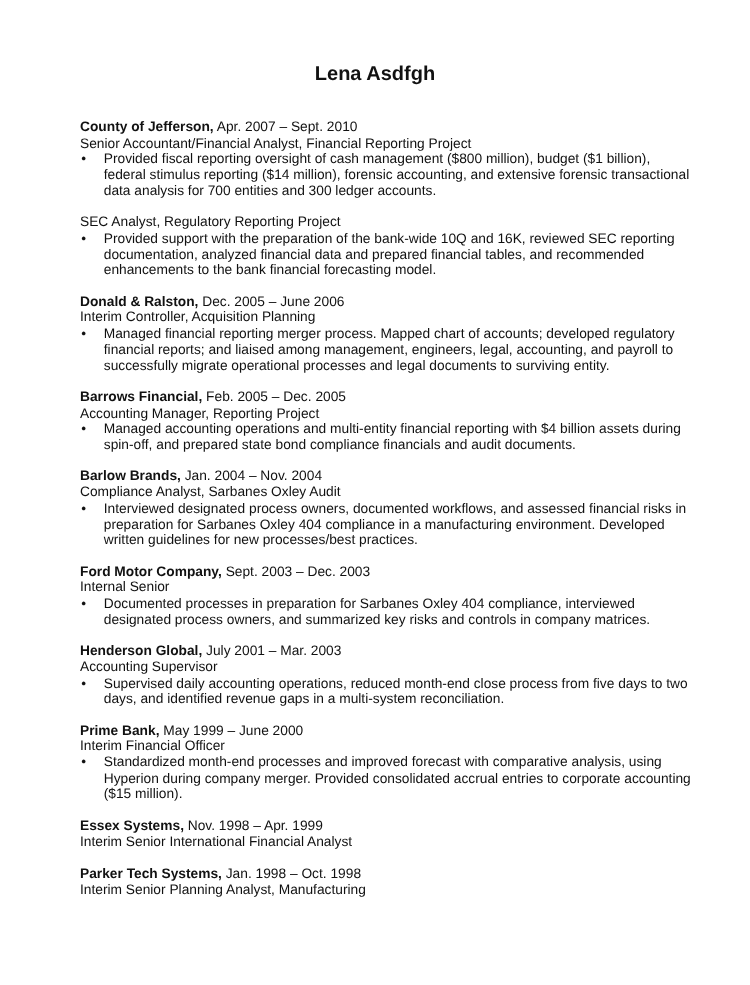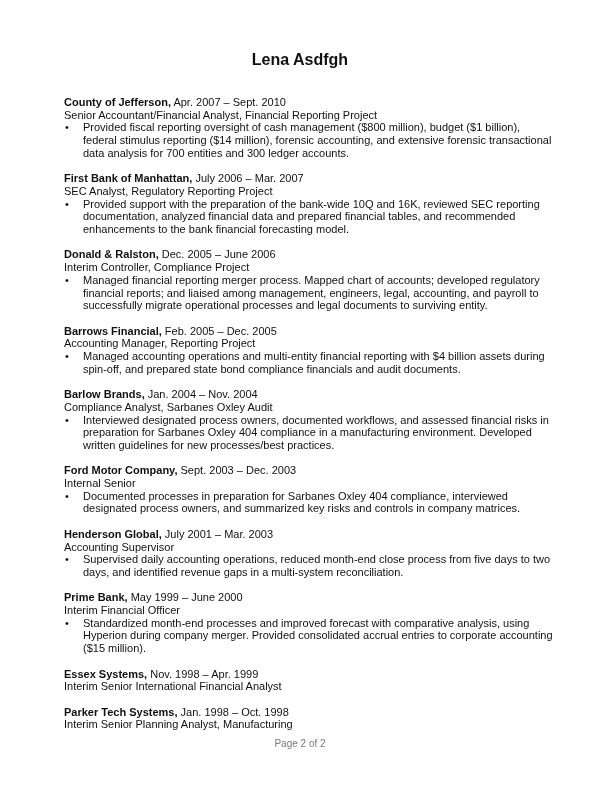--- a/index.html
+++ b/index.html
@@ -32,30 +32,29 @@
   <div class="content">
     <div class="job">
       <div class="job-head"><span class="company">County of Jefferson,</span><span> Apr. 2007 – Sept. 2010</span></div>
       <div>Senior Accountant/Financial Analyst, Financial Reporting Project</div>
       <ul class="bullets">
         <li class="bullet"><span class="dot">•</span><span>Provided fiscal reporting oversight of cash management ($800 million), budget ($1 billion), federal stimulus reporting ($14 million), forensic accounting, and extensive forensic transactional data analysis for 700 entities and 300 ledger accounts.</span></li>
       </ul>
     </div>
 
     <div class="job">
-      <div class="job-head"><span class="company">First Bank of Manhattan,</span><span> July 2006 – Mar. 2007</span></div>
       <div>SEC Analyst, Regulatory Reporting Project</div>
       <ul class="bullets">
         <li class="bullet"><span class="dot">•</span><span>Provided support with the preparation of the bank-wide 10Q and 16K, reviewed SEC reporting documentation, analyzed financial data and prepared financial tables, and recommended enhancements to the bank financial forecasting model.</span></li>
       </ul>
     </div>
 
     <div class="job">
       <div class="job-head"><span class="company">Donald &amp; Ralston,</span><span> Dec. 2005 – June 2006</span></div>
-      <div>Interim Controller, Compliance Project</div>
+      <div>Interim Controller, Acquisition Planning</div>
       <ul class="bullets">
         <li class="bullet"><span class="dot">•</span><span>Managed financial reporting merger process. Mapped chart of accounts; developed regulatory financial reports; and liaised among management, engineers, legal, accounting, and payroll to successfully migrate operational processes and legal documents to surviving entity.</span></li>
       </ul>
     </div>
 
     <div class="job">
       <div class="job-head"><span class="company">Barrows Financial,</span><span> Feb. 2005 – Dec. 2005</span></div>
       <div>Accounting Manager, Reporting Project</div>
       <ul class="bullets">
         <li class="bullet"><span class="dot">•</span><span>Managed accounting operations and multi-entity financial reporting with $4 billion assets during spin-off, and prepared state bond compliance financials and audit documents.</span></li>
@@ -98,14 +97,13 @@
       <div class="job-head"><span class="company">Essex Systems,</span><span> Nov. 1998 – Apr. 1999</span></div>
       <div>Interim Senior International Financial Analyst</div>
     </div>
 
     <div class="job">
       <div class="job-head"><span class="company">Parker Tech Systems,</span><span> Jan. 1998 – Oct. 1998</span></div>
       <div>Interim Senior Planning Analyst, Manufacturing</div>
     </div>
   </div>
 
-  <div class="footer">Page 2 of 2</div>
 </div>
 
 </body></html>

